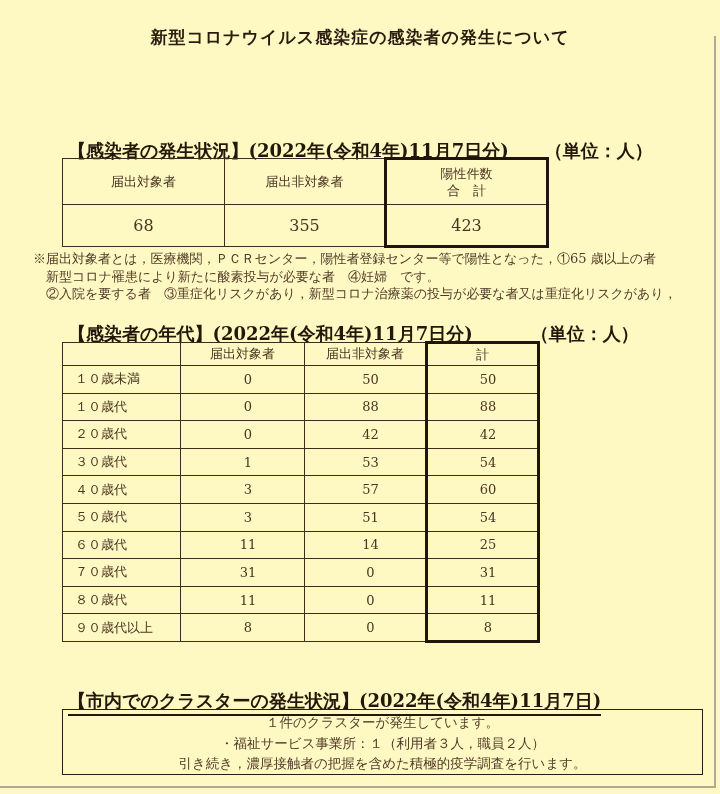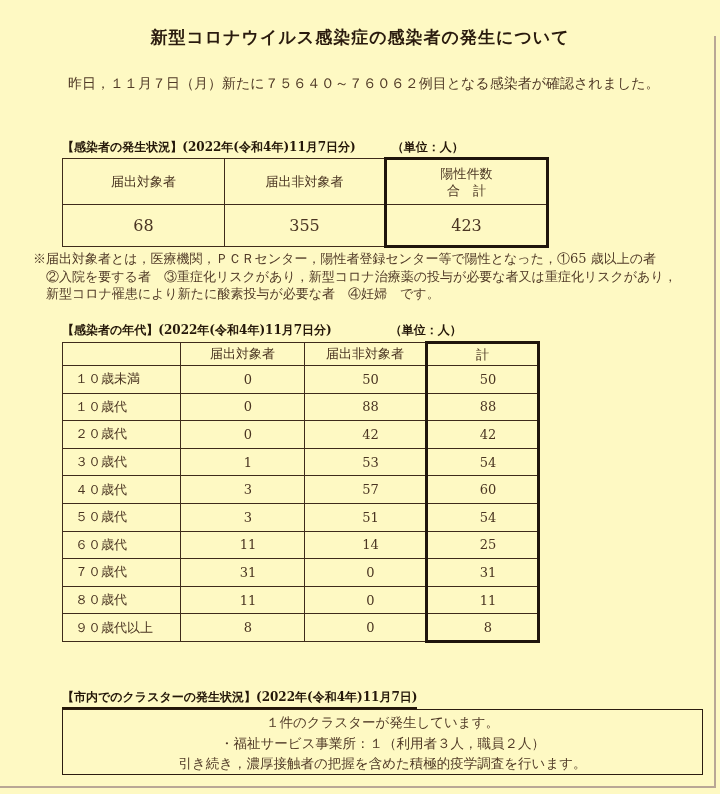--- a/index.html
+++ b/index.html
@@ -29,22 +29,22 @@
     font-size: 17px; font-weight: bold; letter-spacing: 1px;
     color: #2a1b0e;
   }
 
   .intro {
     position: absolute; top: 73px; left: 68px; width: 600px;
     font-size: 14px; line-height: 21px; color: #503a27;
   }
 
   .sec-heading {
-    position: absolute; left: 62px;
-    font-size: 12px; font-weight: bold; color: #241709;
+    position: absolute; left: 68px;
+    font-size: 18px; font-weight: bold; color: #241709;
     white-space: nowrap;
   }
   .sec-heading .unit { font-weight: bold; }
   .h-occurrence { top: 139px; }
   .h-occurrence .unit { margin-left: 36px; }
   .h-age { top: 322px; }
   .h-age .unit { margin-left: 58px; }
   .h-cluster { top: 689px; border-bottom: 2px solid #241709; padding-bottom: 1px; }
 
   table { border-collapse: collapse; table-layout: fixed; }
@@ -97,21 +97,20 @@
 <body>
 
 <div class="page">
 
   <div class="edge-right"></div>
   <div class="edge-bottom"></div>
 
   <div class="doc-title">新型コロナウイルス感染症の感染者の発生について</div>
 
   <div class="intro">
-    <div>昨日，１１月７日（月）新たに７５６４０～７６０６２例目となる感染者が確認されました。</div>
   </div>
 
   <div class="sec-heading h-occurrence">
     <span>【感染者の発生状況】(2022年(令和4年)11月7日分)</span><span class="unit">（単位：人）</span>
   </div>
 
   <table class="tbl-occurrence">
     <colgroup>
         <col style="width:162px">
         <col style="width:161px">
@@ -129,22 +128,22 @@
     <tr class="val-row">
       <td>68</td>
       <td>355</td>
       <td class="thick">423</td>
     </tr>
   </tbody>
     </table>
 
   <div class="note">
     <div>※届出対象者とは，医療機関，ＰＣＲセンター，陽性者登録センター等で陽性となった，①65 歳以上の者</div>
+    <div class="indent">新型コロナ罹患により新たに酸素投与が必要な者　④妊婦　です。</div>
     <div class="indent">②入院を要する者　③重症化リスクがあり，新型コロナ治療薬の投与が必要な者又は重症化リスクがあり，</div>
-    <div class="indent">新型コロナ罹患により新たに酸素投与が必要な者　④妊婦　です。</div>
   </div>
 
   <div class="sec-heading h-age">
     <span>【感染者の年代】(2022年(令和4年)11月7日分)</span><span class="unit">（単位：人）</span>
   </div>
 
   <table class="tbl-age">
     <colgroup>
         <col style="width:118px">
         <col style="width:124px">

